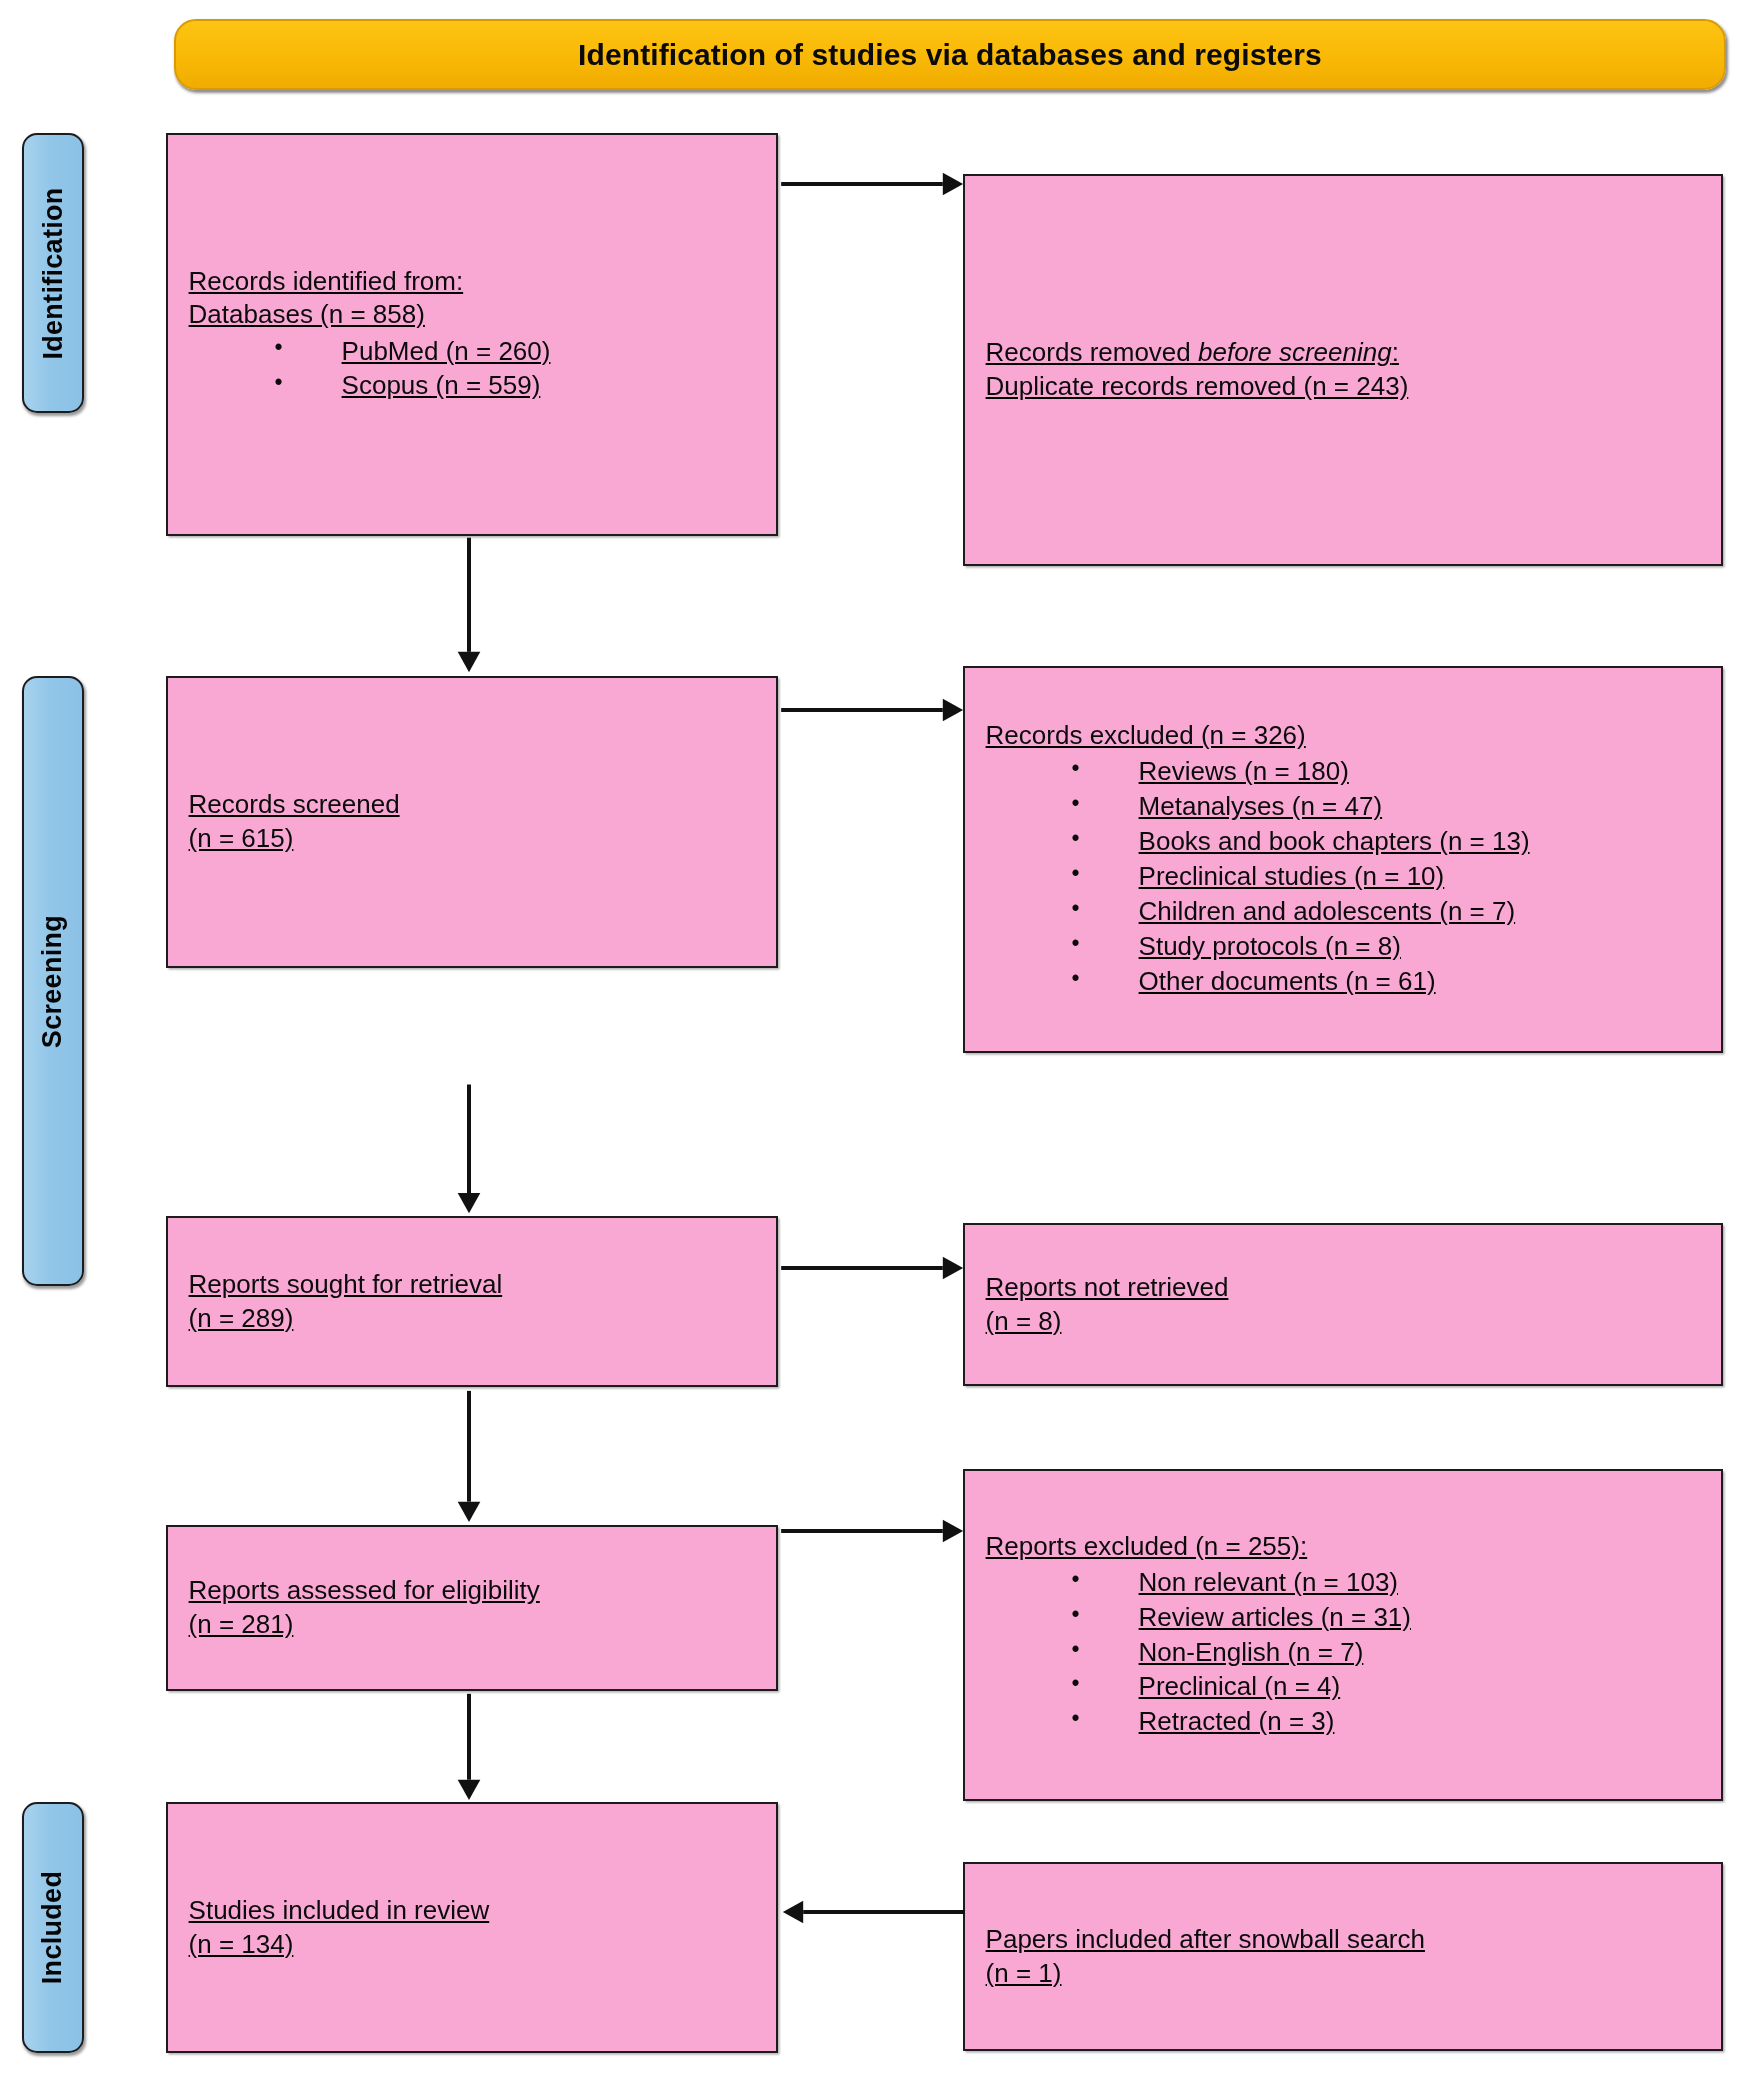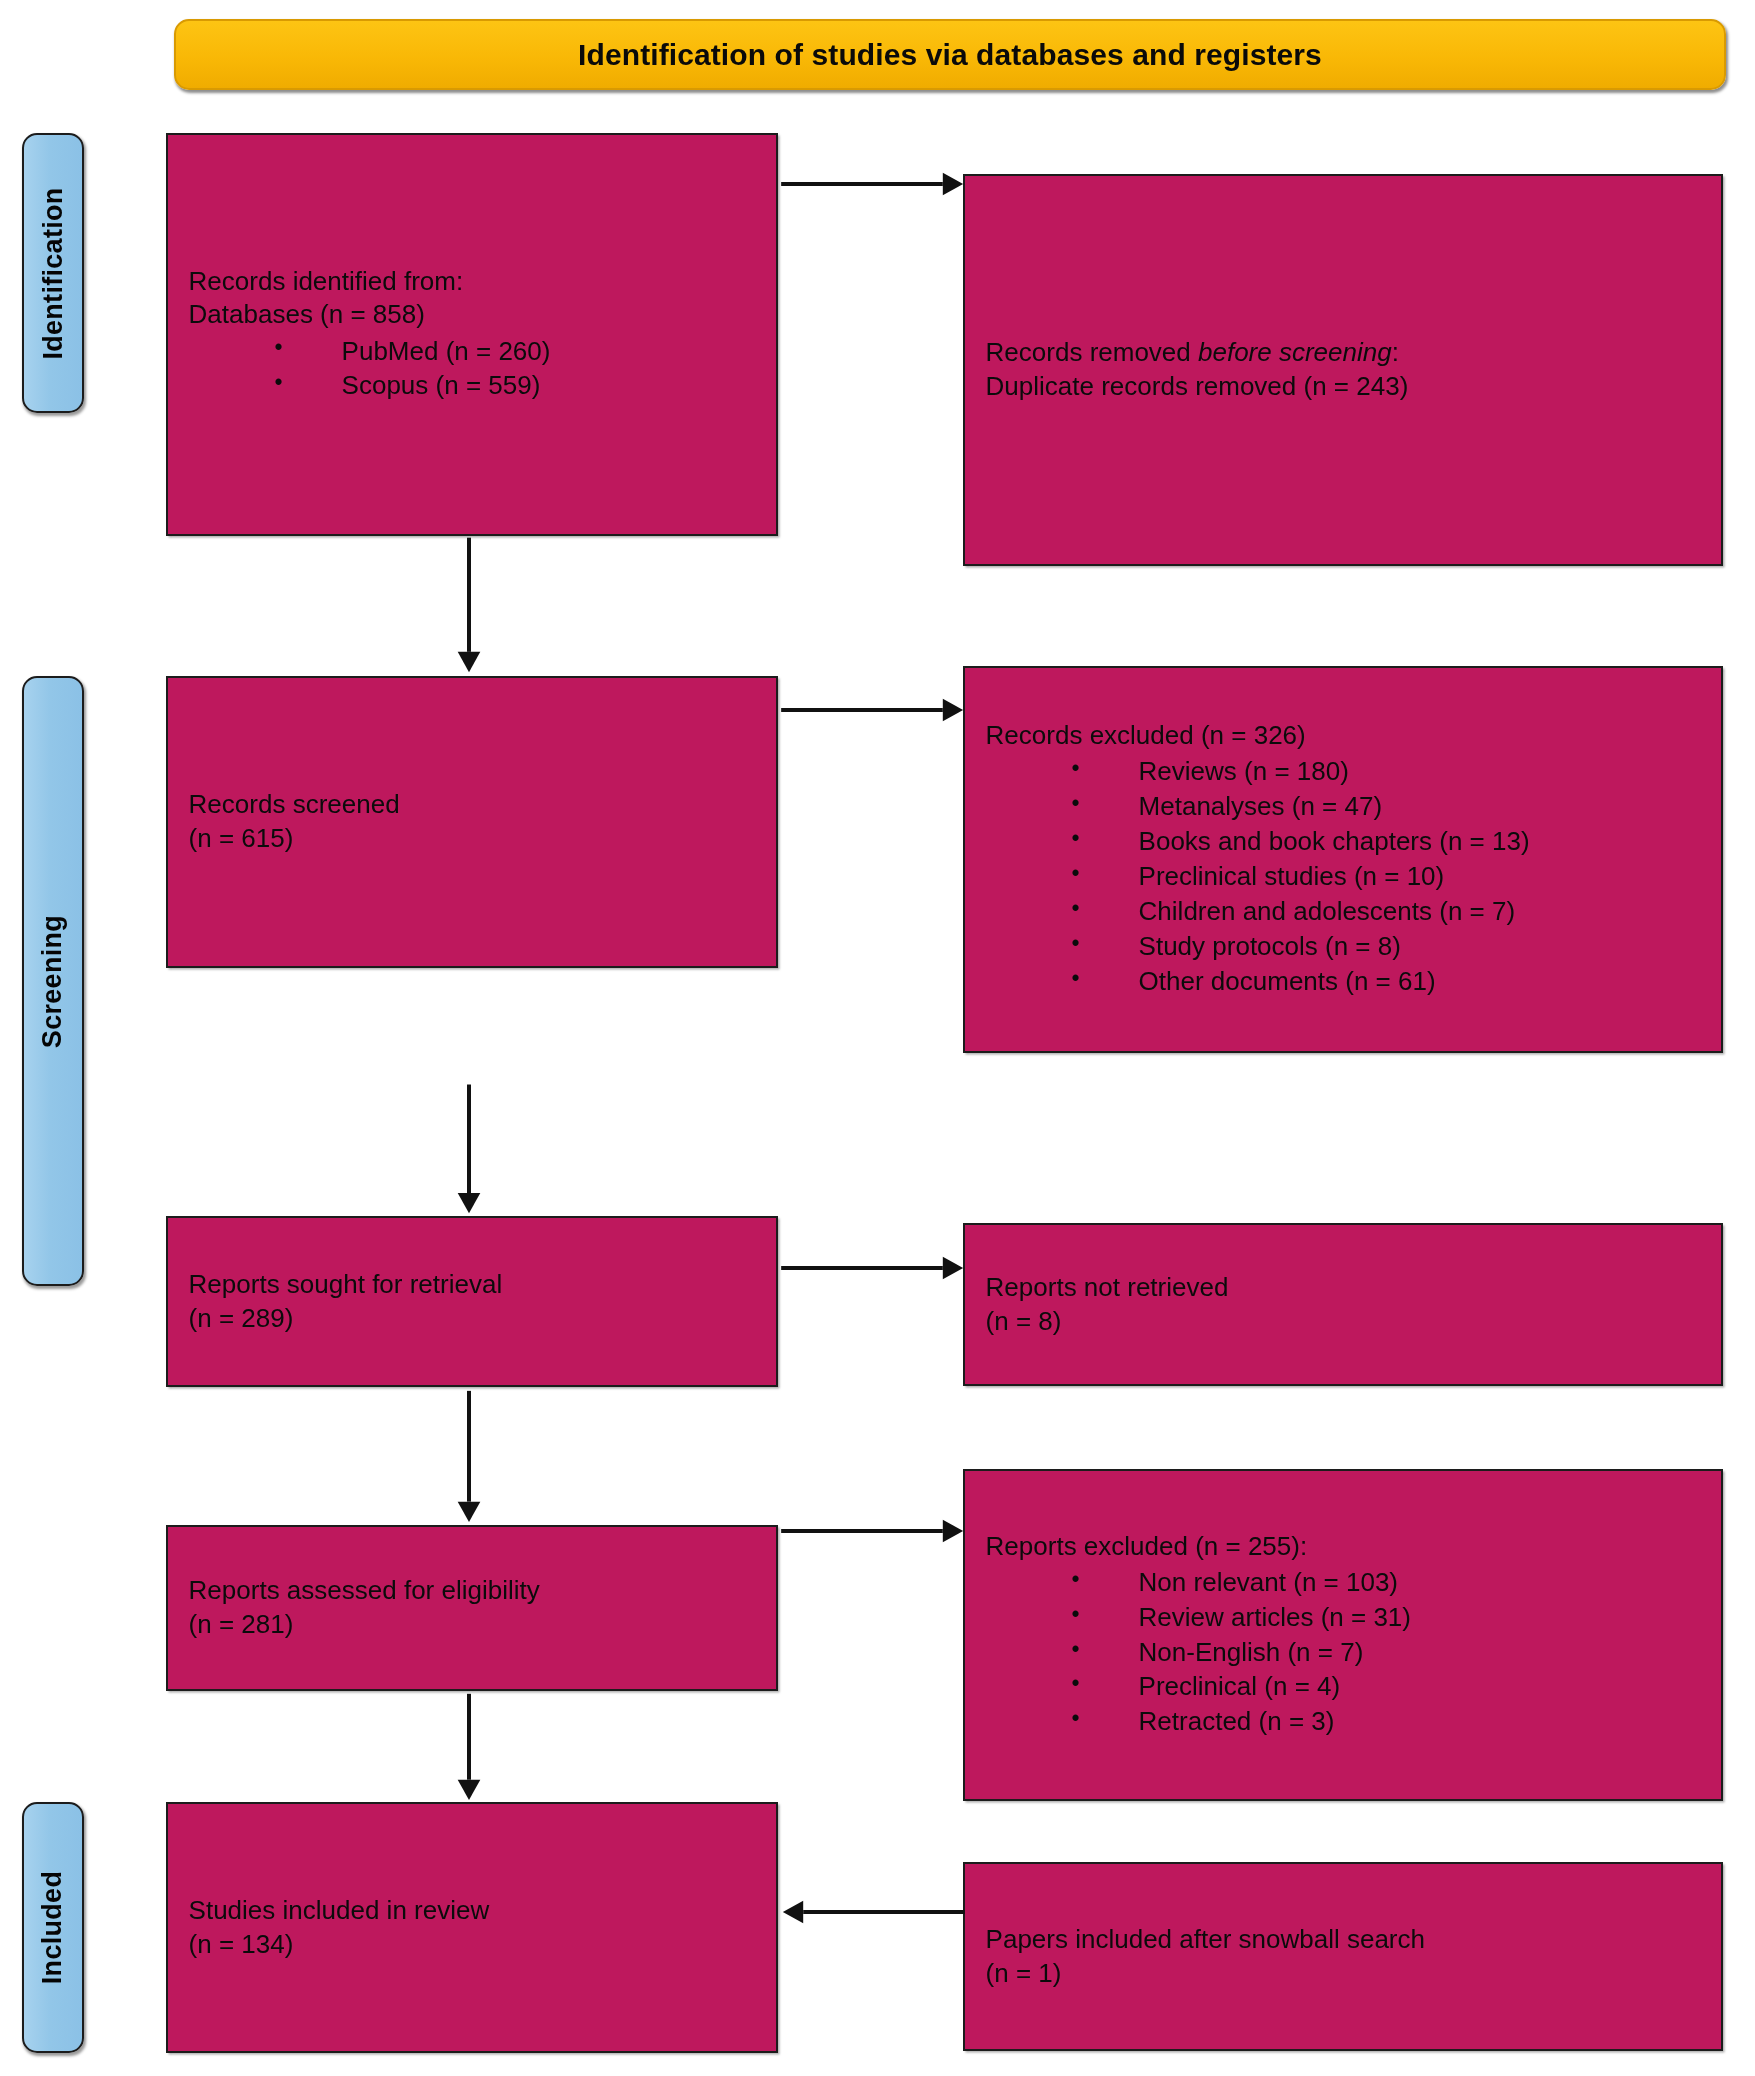--- a/index.html
+++ b/index.html
@@ -24,21 +24,21 @@
 
   
   .header-bar {
     position: absolute;
     left: 174px;
     top: 19px;
     width: 1552px;
     height: 71px;
     background: linear-gradient(180deg, #FDC413 0%, #F9B806 55%, #F0AC00 100%);
     border: 2.3px solid #D99A02;
-    border-radius: 15px;
+    border-radius: 22px;
     box-shadow: 1.7px 2.3px 2.9px rgba(0,0,0,0.45);
     display: flex;
     align-items: center;
     justify-content: center;
   }
   .header-title {
     font-size: 30px;
     font-weight: bold;
     color: #0a0a0a;
     letter-spacing: 0.1px;
@@ -64,25 +64,26 @@
     color: #050505;
     letter-spacing: 0.3px;
   }
   #rail-identification { left: 22px; top: 133px; width: 62px; height: 280px; }
   #rail-screening      { left: 22px; top: 676px; width: 62px; height: 610px; }
   #rail-included       { left: 22px; top: 1802px; width: 62px; height: 251px; }
 
   
   .box {
     position: absolute;
-    background: #be185d;
+    background: #f9a8d4;
     border: 2.3px solid #1c1c1c;
     box-shadow: 1.7px 2.3px 2.3px rgba(0,0,0,0.35);
     display: flex;
     align-items: center;
+    text-decoration: underline;
   }
   .box-inner {
     width: 100%;
     padding: 0 17px 0 20.6px;
   }
   .box-line {
     font-size: 26px;
     line-height: 1.30;
     color: #0b0b0b;
     white-space: pre-wrap;

